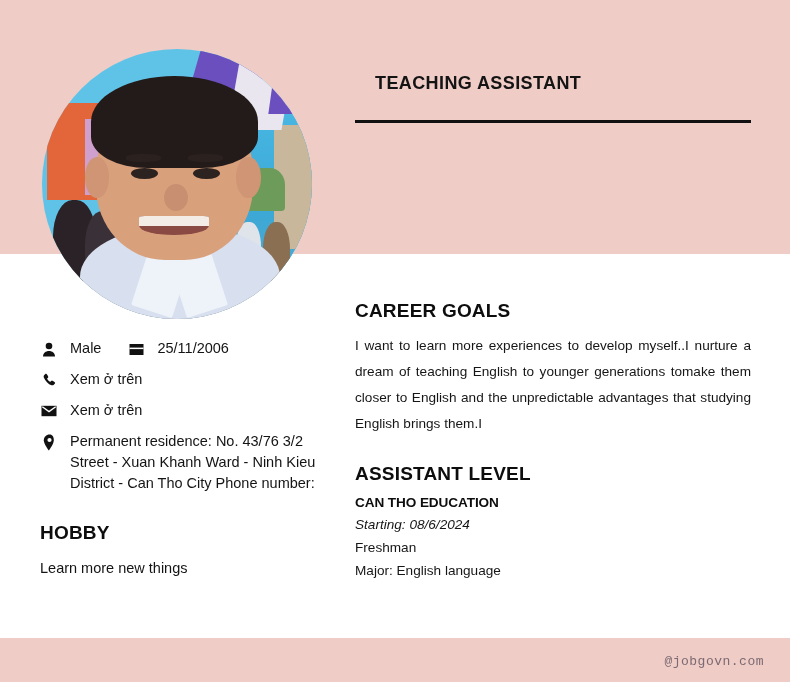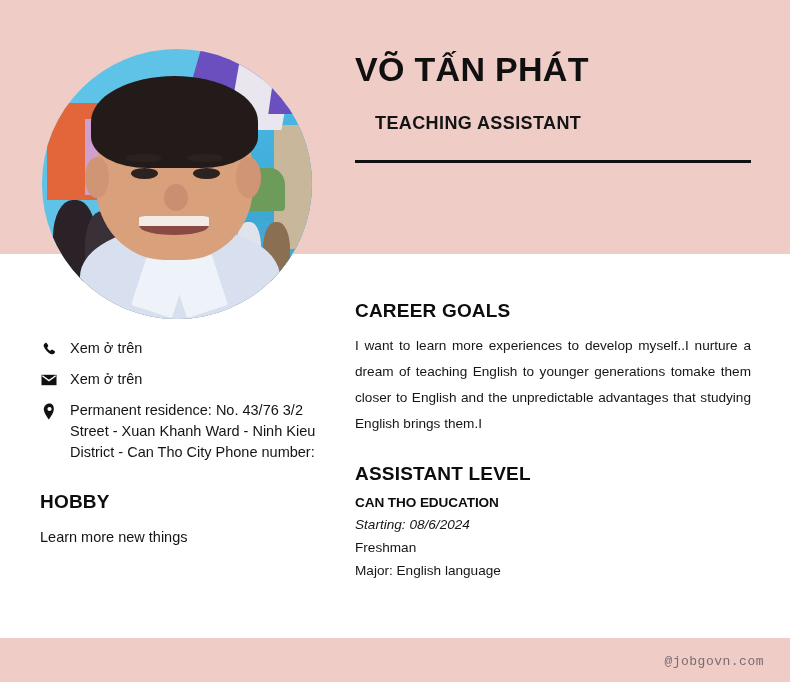--- a/index.html
+++ b/index.html
@@ -247,27 +247,46 @@
     <div class="subj-eyeL"></div>
     <div class="subj-eyeR"></div>
     <div class="subj-nose"></div>
     <div class="subj-mouth">
       <div class="subj-teeth"></div>
     </div>
   </div>
 </div>
 
 <div class="right-col">
-  <div class="name">VÕ TẤN PHÁT</div>
   <div class="role">TEACHING ASSISTANT</div>
   <div class="rule"></div>
 </div>
 
 <div class="left-col">
 
+  <div class="contact-row row-split">
+    <div class="seg">
+      <span class="ico">
+        <svg width="14" height="15" viewBox="0 0 14 15">
+          <circle cx="7" cy="4" r="3.3" fill="#111"></circle>
+          <path d="M1 14.5c0-3.3 2.7-5.4 6-5.4s6 2.1 6 5.4z" fill="#111"></path>
+        </svg>
+      </span>
+      <span class="ctext">Male</span>
+    </div>
+    <div class="seg second">
+      <span class="ico">
+        <svg width="15" height="13" viewBox="0 0 15 13">
+          <rect x="0.5" y="1" width="14" height="11" fill="#111"></rect>
+          <rect x="0.5" y="4.6" width="14" height="1.5" fill="#ffffff"></rect>
+        </svg>
+      </span>
+      <span class="ctext">25/11/2006</span>
+    </div>
+  </div>
 
   <div class="contact-row">
     <span class="ico">
       <svg width="15" height="15" viewBox="0 0 15 15">
         <path d="M3.1 1.2c.6-.6 1.5-.5 1.9.2l1.1 1.9c.3.6.2 1.3-.3 1.7l-.8.6c.6 1.5 1.8 2.7 3.3 3.3l.6-.8c.4-.5 1.1-.6 1.7-.3l1.9 1.1c.7.4.8 1.3.2 1.9l-.9.9c-.6.6-1.5.8-2.3.5C6.3 11.1 3.3 8.1 1.8 4.4c-.3-.8-.1-1.7.5-2.3z" fill="#111"></path>
       </svg>
     </span>
     <span class="ctext">Xem ở trên</span>
   </div>
 

